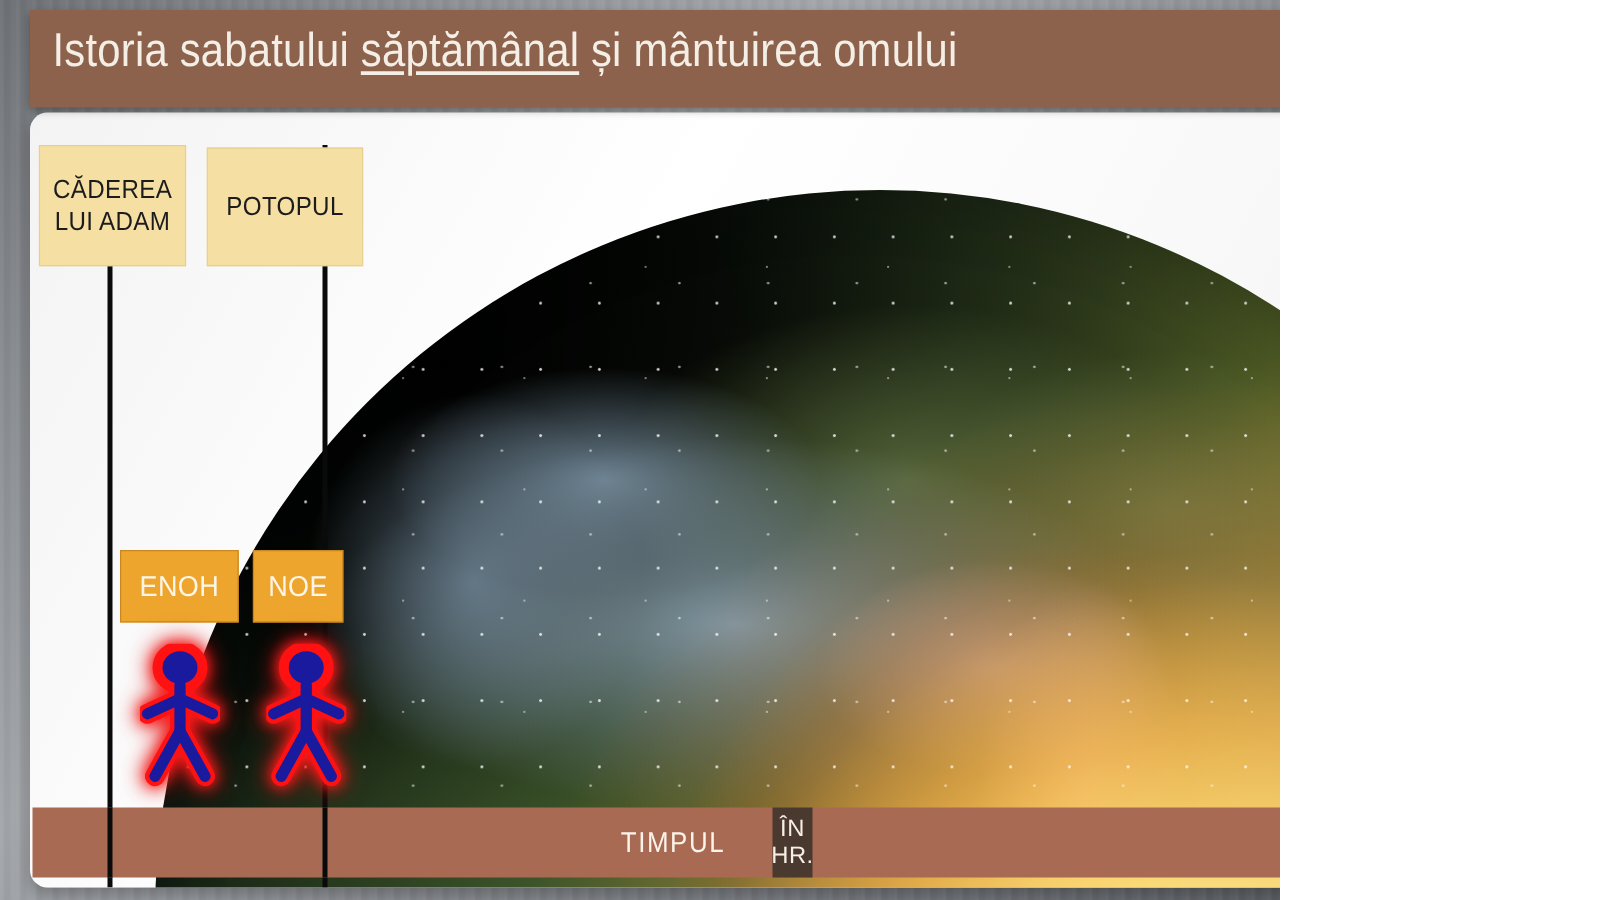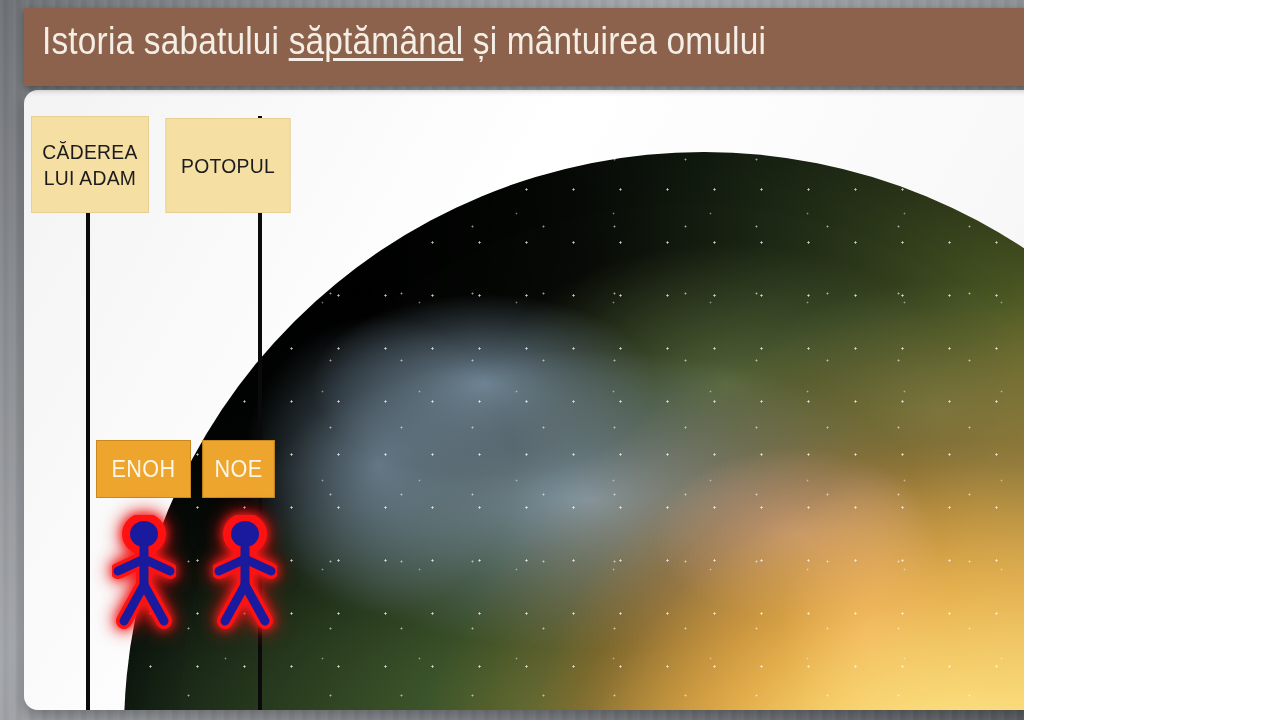--- a/index.html
+++ b/index.html
@@ -333,16 +333,25 @@
           <g stroke="#1a1a9e" stroke-width="9" stroke-linecap="round" stroke-linejoin="round" fill="none">
             <line x1="32" y1="33" x2="32" y2="72"></line>
             <line x1="32" y1="44" x2="6" y2="56"></line>
             <line x1="32" y1="44" x2="58" y2="56"></line>
             <line x1="32" y1="70" x2="12" y2="106"></line>
             <line x1="32" y1="70" x2="52" y2="106"></line>
           </g>
         </svg>
       </div>
 
+      <div id="time-bar">
+        <div class="bar-tick" style="left:60px;"></div>
+        <div class="bar-tick" style="left:232px;"></div>
+        <div id="time-label">TIMPUL</div>
+        <div id="inhr-seg">
+          <span>ÎN</span>
+          <span>HR.</span>
+        </div>
+      </div>
 
     </div>
   </div>
 </div>
 
 </body></html>

